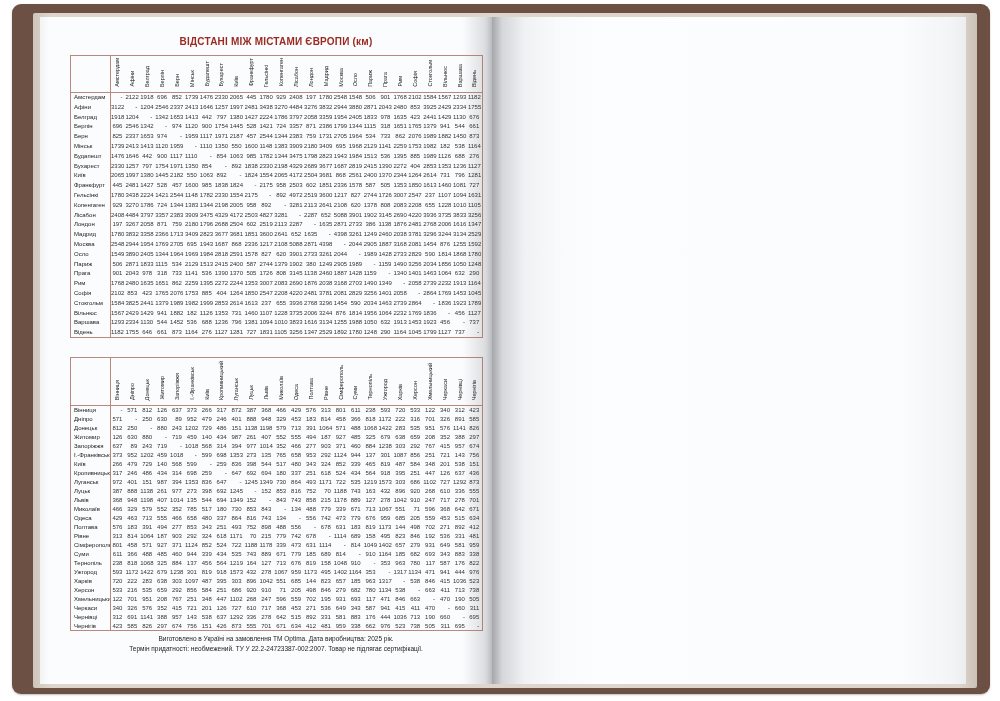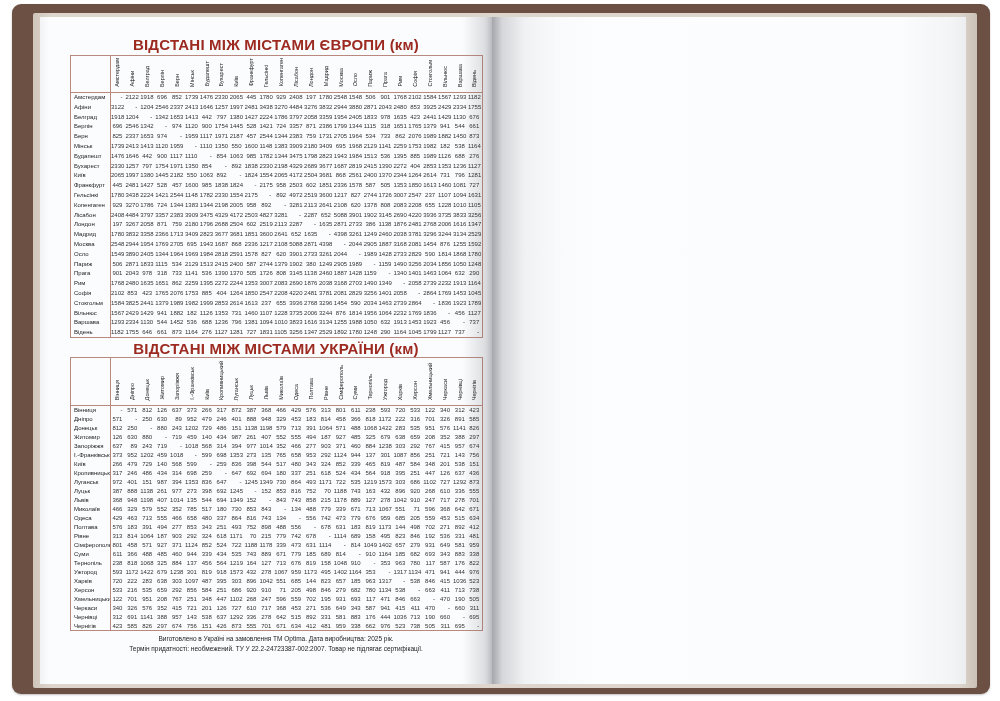--- a/index.html
+++ b/index.html
@@ -12,21 +12,21 @@
   .pages{position:absolute;left:28px;top:13px;right:24px;bottom:10px;overflow:hidden;}
   .page{position:absolute;top:0;bottom:0;}
   .left-page{left:0;width:452px;
          background:linear-gradient(to right,#f2f3f4 0%,#fbfcfd 2%,#fbfcfd 93%,#eef0f2 98%,#e0e2e4 100%);}
   .right-page{left:452px;right:0;
          background:linear-gradient(to right,#c8c9cc 0%,#e6e8ea 2%,#f6f7f9 7%,#fcfdfe 22%,#fbfcfd 86%,#f3f4f6 97%,#ebedef 100%);}
   .gutter{position:absolute;left:424px;top:0;bottom:0;width:92px;pointer-events:none;
          background:linear-gradient(to right,rgba(60,60,70,0) 0%,rgba(60,60,70,0.10) 24%,rgba(70,70,80,0.26) 31%,rgba(60,60,70,0.10) 42%,rgba(60,60,70,0.03) 65%,rgba(60,60,70,0) 100%);}
 
   .tbl-title{position:absolute;left:30px;width:412px;text-align:center;font-weight:bold;
-         font-size:15px;letter-spacing:0.2px;color:#9c2a21;white-space:nowrap;}
+         font-size:10px;letter-spacing:0.2px;color:#9c2a21;white-space:nowrap;}
   #europe-title{top:19px;}
   #ukraine-title{top:323px;}
 
   table.dist{position:absolute;left:30px;border-collapse:collapse;table-layout:fixed;width:412px;
          border:1px solid #b9897f;background:transparent;}
   #europe-table{top:38px;}
   #ukraine-table{top:340px;}
   table.dist col.lbl{width:40px;}
   table.dist col.num{width:14.9px;}
   table.dist thead th{border-bottom:1px solid #b9897f;vertical-align:bottom;padding:2px 0 1px 0;
@@ -811,21 +811,20 @@
                 <td>1164</td>
                 <td>1045</td>
                 <td>1799</td>
                 <td>1127</td>
                 <td>737</td>
                 <td>-</td>
               </tr>
             </tbody>
           </table>
 
-        <div class="tbl-title" id="ukraine-title">ВІДСТАНІ МІЖ МІСТАМИ УКРАЇНИ (км)</div>
         <table class="dist" id="ukraine-table">
             <colgroup>
               <col class="lbl">
               <col class="num">
               <col class="num">
               <col class="num">
               <col class="num">
               <col class="num">
               <col class="num">
               <col class="num">

